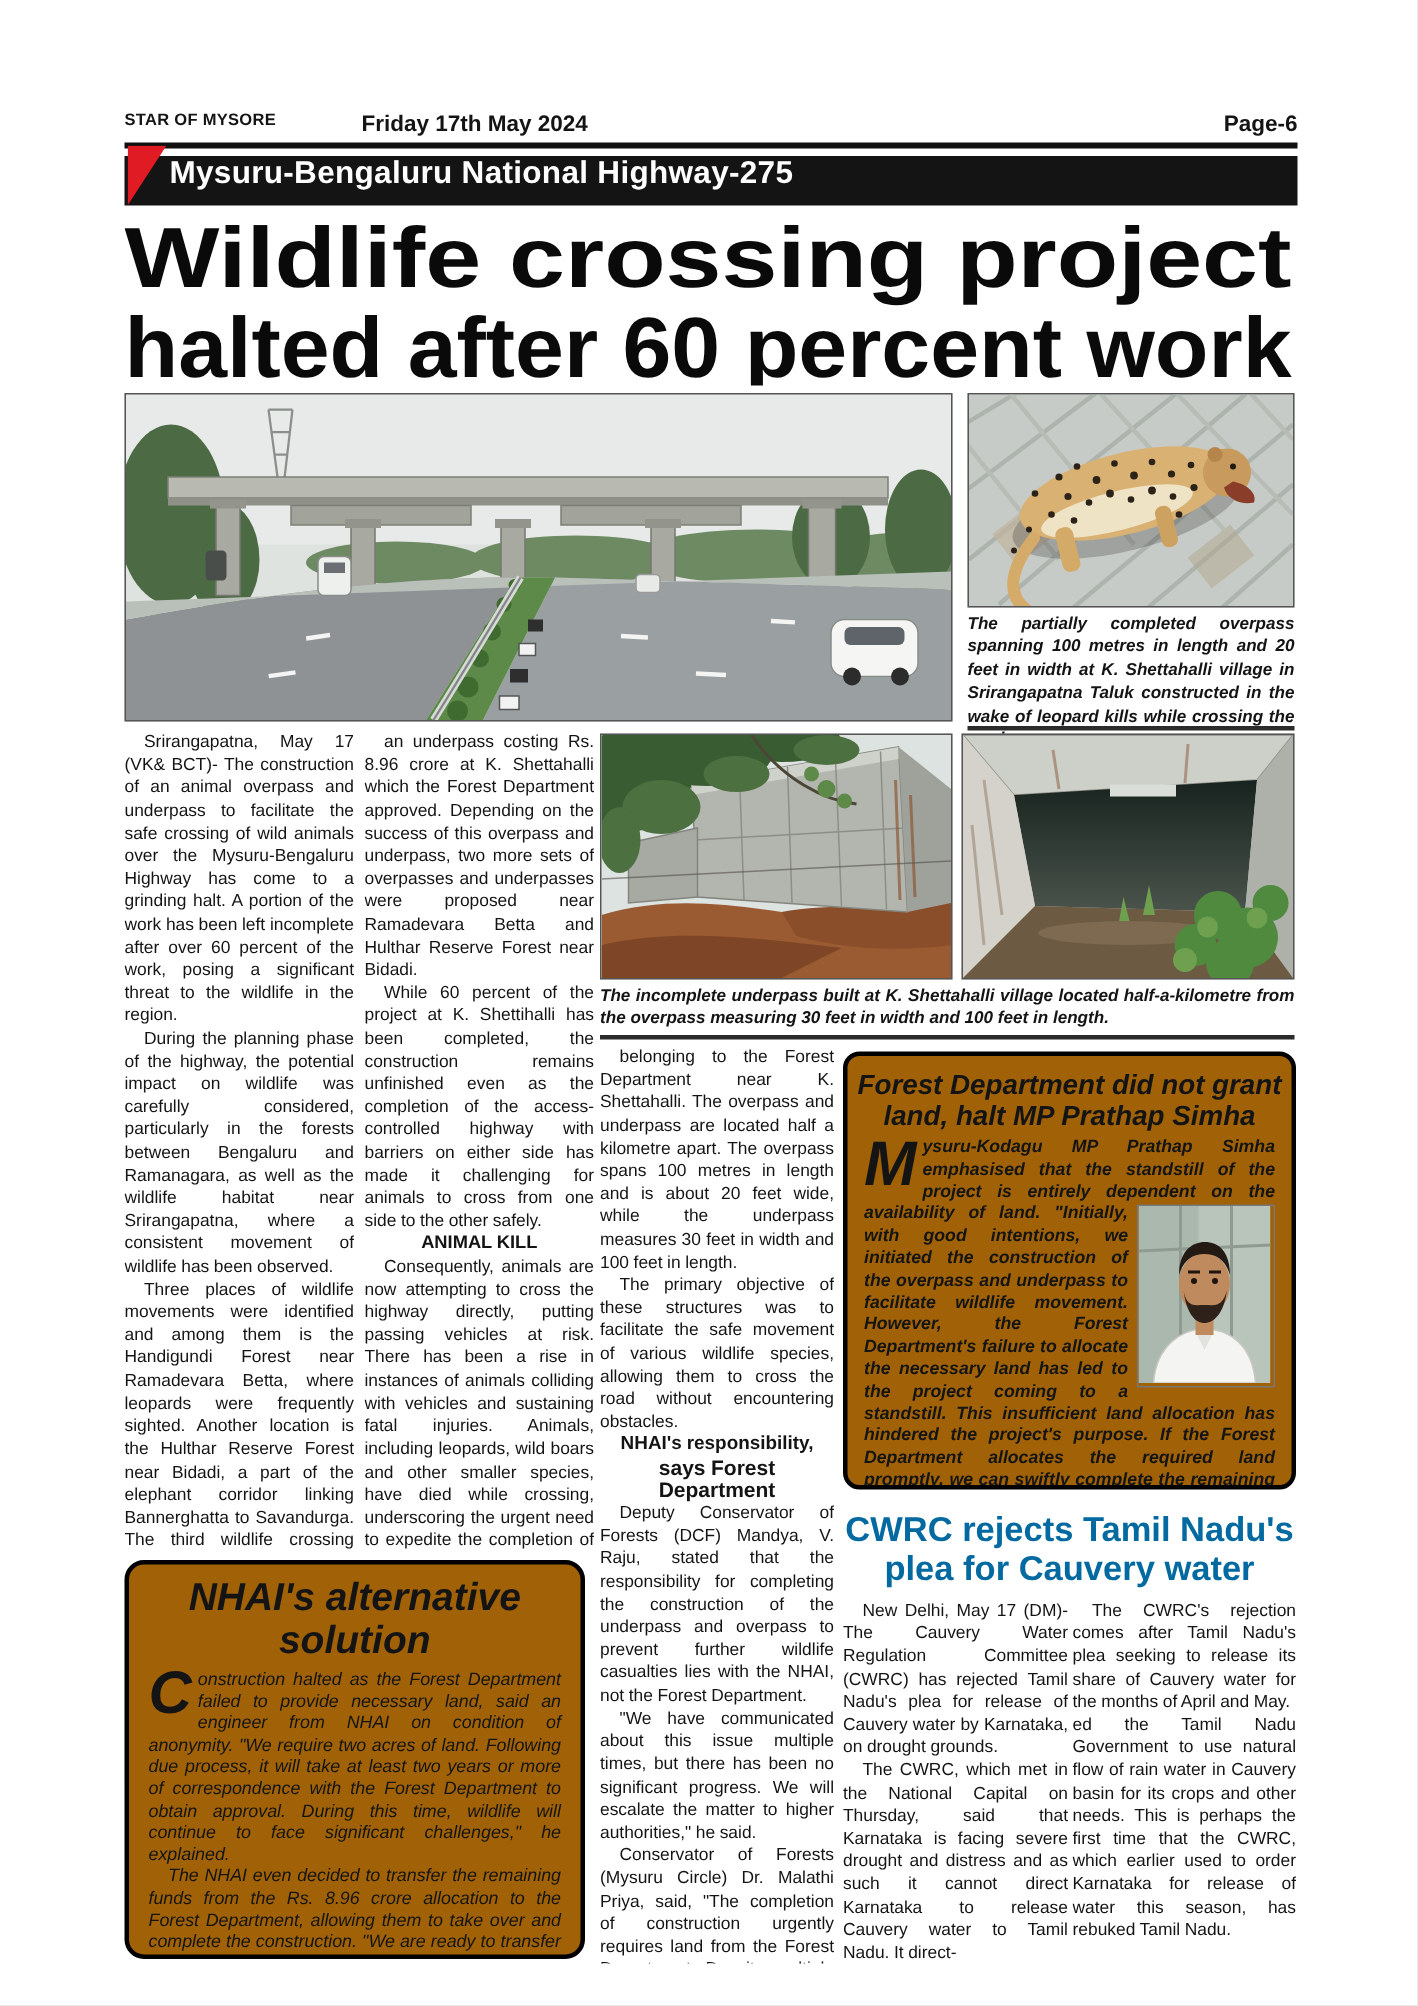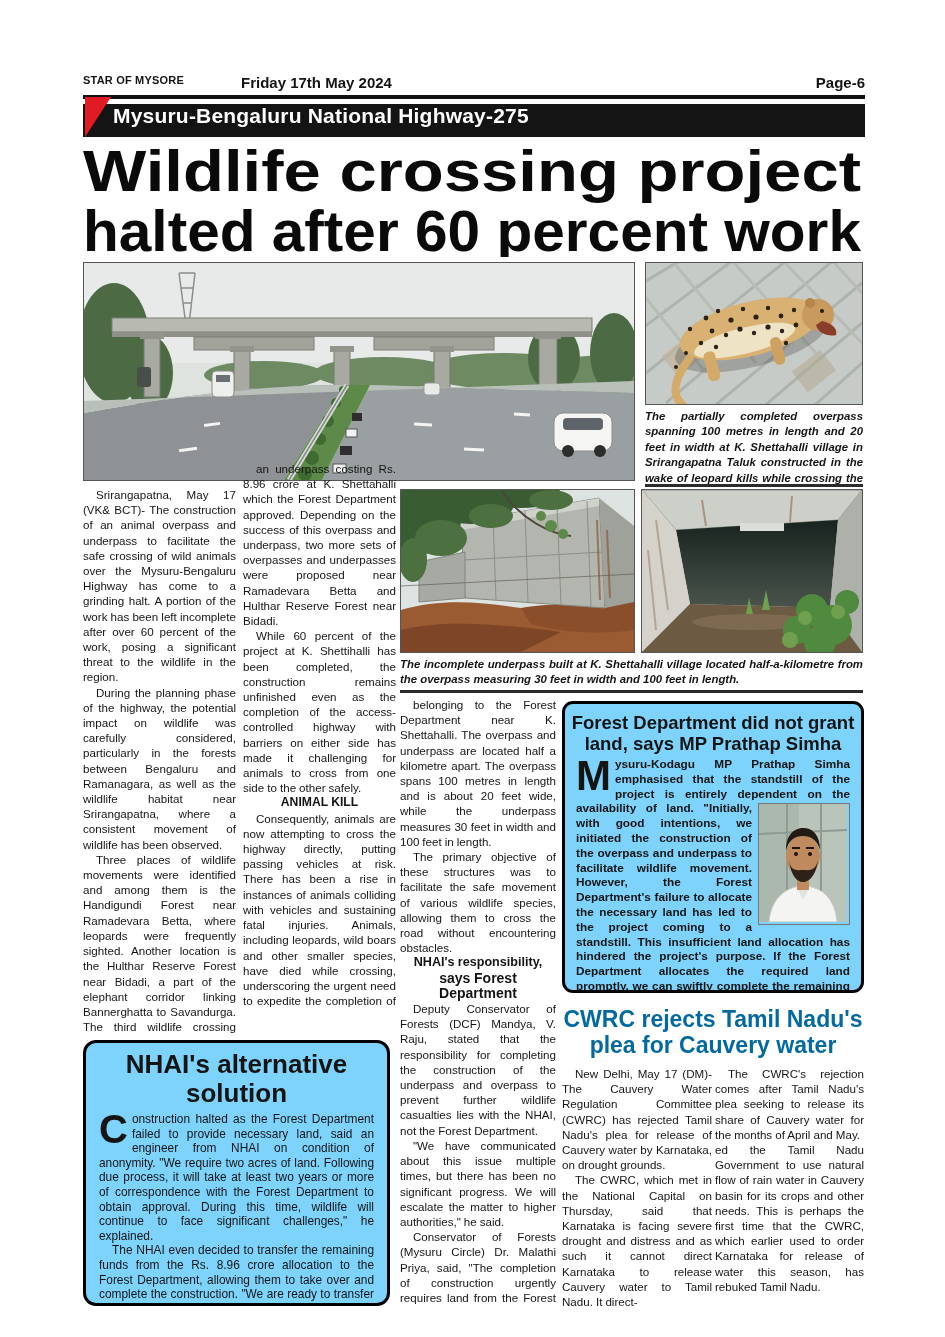--- a/index.html
+++ b/index.html
@@ -22,21 +22,21 @@
             -webkit-hyphens:none;hyphens:none;word-spacing:-.2px;}
   .bodytext p{margin:0;text-indent:13px;}
   .subhead{font-weight:bold;text-align:center;text-indent:0!important;font-size:12.2px;line-height:15.2px;}
   .caption{font-size:11.4px;font-weight:bold;font-style:italic;line-height:15.4px;text-align:justify;}
   .caprule{background:#2b2b2b;}
 
   .photo{border:1px solid #555;box-sizing:border-box;overflow:hidden;background:#cfd3d0;}
   .photo svg{display:block;}
 
   
-  .nbox{border:3px solid #000;border-radius:11px;box-sizing:border-box;background:#7dd3fc;overflow:hidden;}
+  .nbox{border:3px solid #000;border-radius:11px;box-sizing:border-box;background:#a16207;overflow:hidden;font-style:italic;}
   .mp-title{font-size:18.5px;font-weight:bold;text-align:center;line-height:21px;margin:4px 0 3px 0;}
   .mp-body{font-size:11.8px;font-weight:bold;line-height:14.8px;text-align:justify;padding:0 9px;}
   .dropcap{float:left;font-weight:bold;font-size:42px;line-height:33px;padding:2px 4px 0 0;}
   .mp-photo{float:right;width:90px;height:120px;border:1px solid #777;margin:2px 0 2px 6px;overflow:hidden;}
 
   .cwrc-head{color:#0369a1;font-weight:bold;font-size:23px;line-height:26px;text-align:center;}
 
   .nhai-title{font-size:26px;font-weight:bold;text-align:center;line-height:29px;margin:2px 0 4px 0;}
   .nhai-body{font-size:11.9px;line-height:14.6px;text-align:justify;padding:0 11px;}
   .nhai-body .p2{text-indent:13px;margin-top:0;}
@@ -210,21 +210,21 @@
   <div class="abs caption" style="left:645px;top:409px;width:218px;">The partially completed overpass spanning 100 metres in length and 20 feet in width at K. Shettahalli village in Srirangapatna Taluk constructed in the wake of leopard kills while crossing the road.</div>
   <div class="abs caprule" style="left:645px;top:484px;width:218px;height:3px;"></div>
 
   <div class="abs bodytext" style="left:83px;top:487px;width:153px;height:549px;">
     <p>Srirangapatna, May 17 (VK&amp; BCT)- The construction of an animal overpass and underpass to facilitate the safe crossing of wild animals over the Mysuru-Bengaluru Highway has come to a grinding halt. A portion of the work has been left incomplete after over 60 percent of the work, posing a significant threat to the wildlife in the region.</p>
     <p>During the planning phase of the highway, the potential impact on wildlife was carefully considered, particularly in the forests between Bengaluru and Ramanagara, as well as the wildlife habitat near Srirangapatna, where a consistent movement of wildlife has been observed.</p>
     <p>Three places of wildlife movements were identified and among them is the Handigundi Forest near Ramadevara Betta, where leopards were frequently sighted. Another location is the Hulthar Reserve Forest near Bidadi, a part of the elephant corridor linking Bannerghatta to Savandurga. The third wildlife crossing point is the region around K. Shettahalli, near Srirangapatna taluk.</p>
 
   </div>
 
-  <div class="abs bodytext" style="left:243px;top:461px;width:153px;height:549px;">
+  <div class="abs bodytext" style="left:243px;top:487px;width:153px;height:549px;">
     <p>an underpass costing Rs. 8.96 crore at K. Shettahalli which the Forest Department approved. Depending on the success of this overpass and underpass, two more sets of overpasses and underpasses were proposed near Ramadevara Betta and Hulthar Reserve Forest near Bidadi.</p>
     <p>While 60 percent of the project at K. Shettihalli has been completed, the construction remains unfinished even as the completion of the access-controlled highway with barriers on either side has made it challenging for animals to cross from one side to the other safely.</p>
     <p class="subhead">ANIMAL KILL</p>
     <p>Consequently, animals are now attempting to cross the highway directly, putting passing vehicles at risk. There has been a rise in instances of animals colliding with vehicles and sustaining fatal injuries. Animals, including leopards, wild boars and other smaller species, have died while crossing, underscoring the urgent need to expedite the completion of the construction to ensure the safety of both wildlife and commuters on the highway.</p>
 
   </div>
 
   <div class="abs photo" style="left:400px;top:489px;width:235px;height:164px;">
     <svg width="233" height="162" viewBox="0 0 233 162">
       <rect width="233" height="162" fill="#dde3e1"></rect>
@@ -311,21 +311,21 @@
     <p>The primary objective of these structures was to facilitate the safe movement of various wildlife species, allowing them to cross the road without encountering obstacles.</p>
     <p class="subhead" style="font-size:12.6px;">NHAI's responsibility,</p>
     <p class="subhead" style="font-size:14px;">says Forest Department</p>
     <p>Deputy Conservator of Forests (DCF) Mandya, V. Raju, stated that the responsibility for completing the construction of the underpass and overpass to prevent further wildlife casualties lies with the NHAI, not the Forest Department.</p>
     <p>"We have communicated about this issue multiple times, but there has been no significant progress. We will escalate the matter to higher authorities," he said.</p>
     <p>Conservator of Forests (Mysuru Circle) Dr. Malathi Priya, said, "The completion of construction urgently requires land from the Forest Department. Despite multiple correspondences with NHAI officials, there has been little to no progress."</p>
   </div>
 
   <div class="abs nbox" style="left:562px;top:701px;width:302px;height:292px;padding:4px 2px;">
     <div class="mp-title">Forest Department did not grant</div>
-    <div class="mp-title" style="margin-top:-3px;">land, says MP Prathap Simha</div>
+    <div class="mp-title" style="margin-top:-3px;">land, halt MP Prathap Simha</div>
     <div class="mp-body">
       <span class="dropcap">M</span><span>ysuru-Kodagu MP Prathap Simha emphasised that the standstill of the project is entirely dependent on</span>
       <span class="mp-photo">
         <svg width="88" height="118" viewBox="0 0 88 118">
           <rect width="88" height="118" fill="#b9c4bb"></rect>
           <rect x="0" y="0" width="40" height="118" fill="#aab8ae"></rect>
           <g stroke="#8f9a90" stroke-width="2">
               <path d="M28 0 L28 118 M62 0 L62 118 M0 30 L88 26"></path>
             </g>
           <path d="M10 118 C12 92 30 82 44 82 C60 82 76 92 78 118 Z" fill="#f4f4f2" stroke="#c9c9c5"></path>

